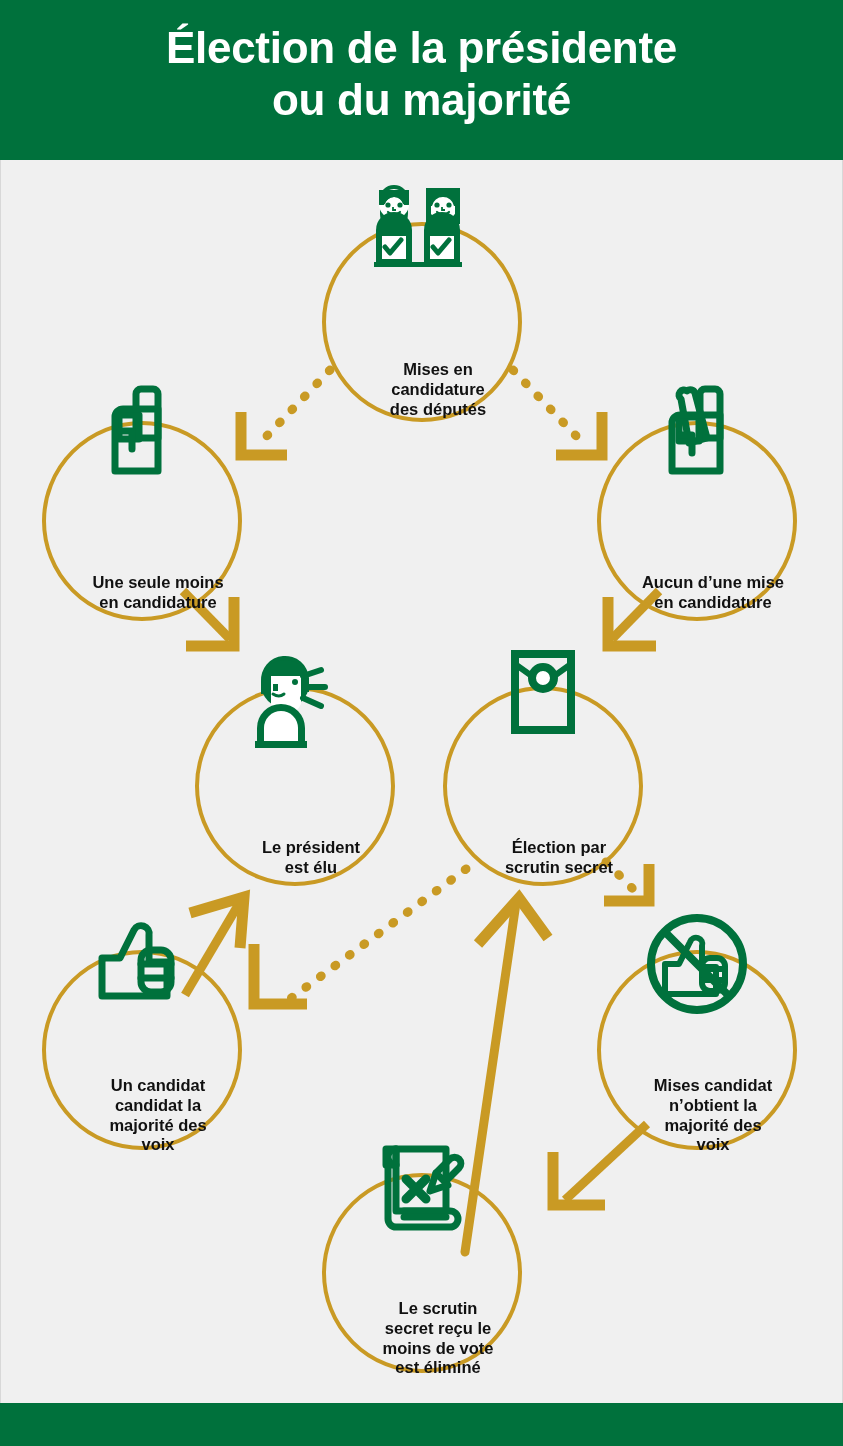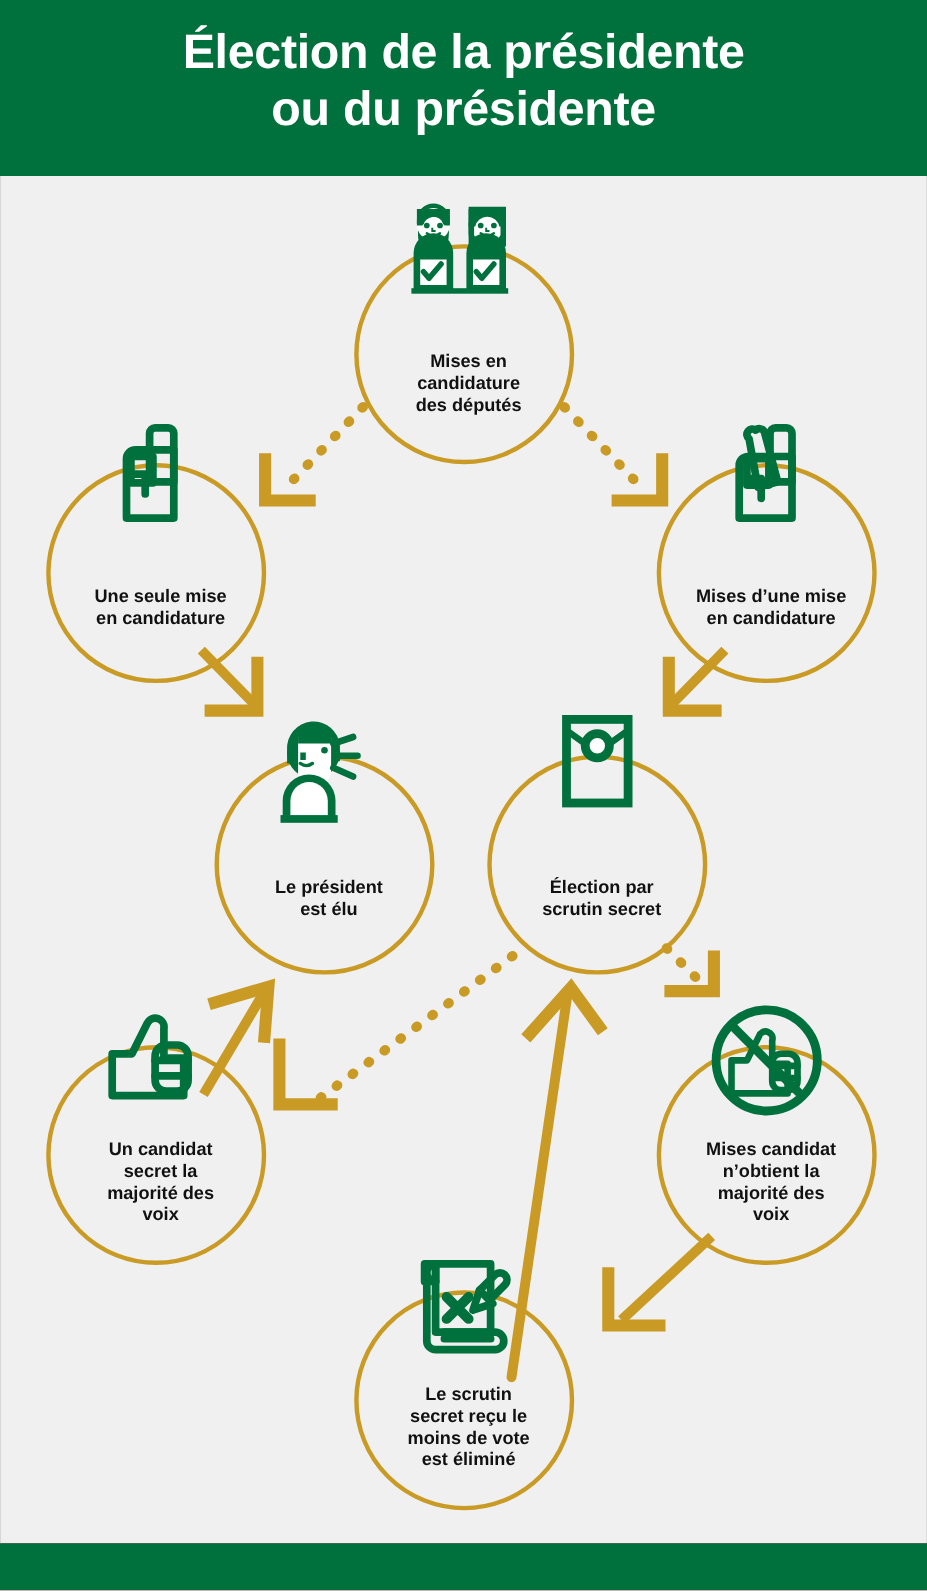--- a/index.html
+++ b/index.html
@@ -79,27 +79,28 @@
     position: absolute;
     left: 50%;
     top: -44px;
     transform: translateX(-50%);
     width: 116px;
     height: 116px;
   }
   .node .icon svg { display: block; width: 100%; height: 100%; }
   .node .label {
     position: absolute;
-    left: 8px;
+    left: 20px;
     width: 192px;
     text-align: center;
     color: #111111;
     font-size: 16.5px;
     font-weight: bold;
     line-height: 1.2;
+    margin-top: 40px;
   }
   .lbl-2 { top: 112px; }
   .lbl-3 { top: 98px; }
   .lbl-4 { top: 86px; }
 
   
   #node-nominations { left: 322px; top: 222px; }
   #node-single      { left: 42px;  top: 421px; }
   #node-multiple    { left: 597px; top: 421px; }
   #node-elected     { left: 195px; top: 686px; }
@@ -109,21 +110,21 @@
   #node-eliminated  { left: 322px; top: 1173px; }
 </style>
 </head>
 <body>
 
 <div class="page">
 
   <div class="header-band"></div>
   <div class="header-title">
     <div>Élection de la présidente</div>
-    <div>ou du présidente</div>
+    <div>ou du majorité</div>
   </div>
 
   <div class="canvas"></div>
 
   <svg class="arrow-layer" viewBox="0 0 843 1446">
     <g fill="none" stroke="#C99A24" stroke-width="9" stroke-linecap="butt">
 
       <g>
         <path d="M 330,370 L 262,441" stroke-width="9" stroke-dasharray="1 17" stroke-linecap="round"></path>
         <polyline points="241,412 241,455 287,455" stroke-width="11"></polyline>
@@ -228,21 +229,21 @@
 
           <path d="M35 38 h20 v24 h-20 z"></path>
 
           <path d="M31 40 a8 8 0 0 1 8 -8 h35 v62 h-43 v-54 z"></path>
 
           <path d="M36 54 h12 v18"></path>
         </g>
       </svg>
     </div>
     <div class="label lbl-2">
-      <div>Une seule mise</div>
+      <div>Une seule moins</div>
       <div>en candidature</div>
     </div>
   </div>
 
   <div class="node" id="node-multiple">
     <div class="ring"></div>
     <div class="icon">
       <svg viewBox="0 0 116 116">
         <g fill="none" stroke="#00713C" stroke-width="7" stroke-linejoin="round" stroke-linecap="round">
 
@@ -252,21 +253,21 @@
 
           <path d="M40 40 h20 v24 h-20 z"></path>
 
           <path d="M33 46 a8 8 0 0 1 8 -8 h40 v56 h-48 v-48 z"></path>
 
           <path d="M41 58 h12 v18"></path>
         </g>
       </svg>
     </div>
     <div class="label lbl-2">
-      <div>Mises d’une mise</div>
+      <div>Aucun d’une mise</div>
       <div>en candidature</div>
     </div>
   </div>
 
   <div class="node" id="node-elected">
     <div class="ring"></div>
     <div class="icon">
       <svg viewBox="0 0 116 116">
         <g fill="#00713C">
 
@@ -321,21 +322,21 @@
           <path d="M18 52 h18 l14 -28 a8 8 0 0 1 15 5 v27 h18 v34 h-47 l-18 0 z"></path>
 
           <rect x="57" y="44" width="30" height="42" rx="10"></rect>
           <path d="M57 58 h30"></path>
           <path d="M57 72 h30"></path>
         </g>
       </svg>
     </div>
     <div class="label lbl-4">
       <div>Un candidat</div>
-      <div>secret la</div>
+      <div>candidat la</div>
       <div>majorité des</div>
       <div>voix</div>
     </div>
   </div>
 
   <div class="node" id="node-nomajority">
     <div class="ring"></div>
     <div class="icon">
       <svg viewBox="0 0 116 116">
         <g fill="none" stroke="#00713C" stroke-width="6" stroke-linejoin="round" stroke-linecap="round">

